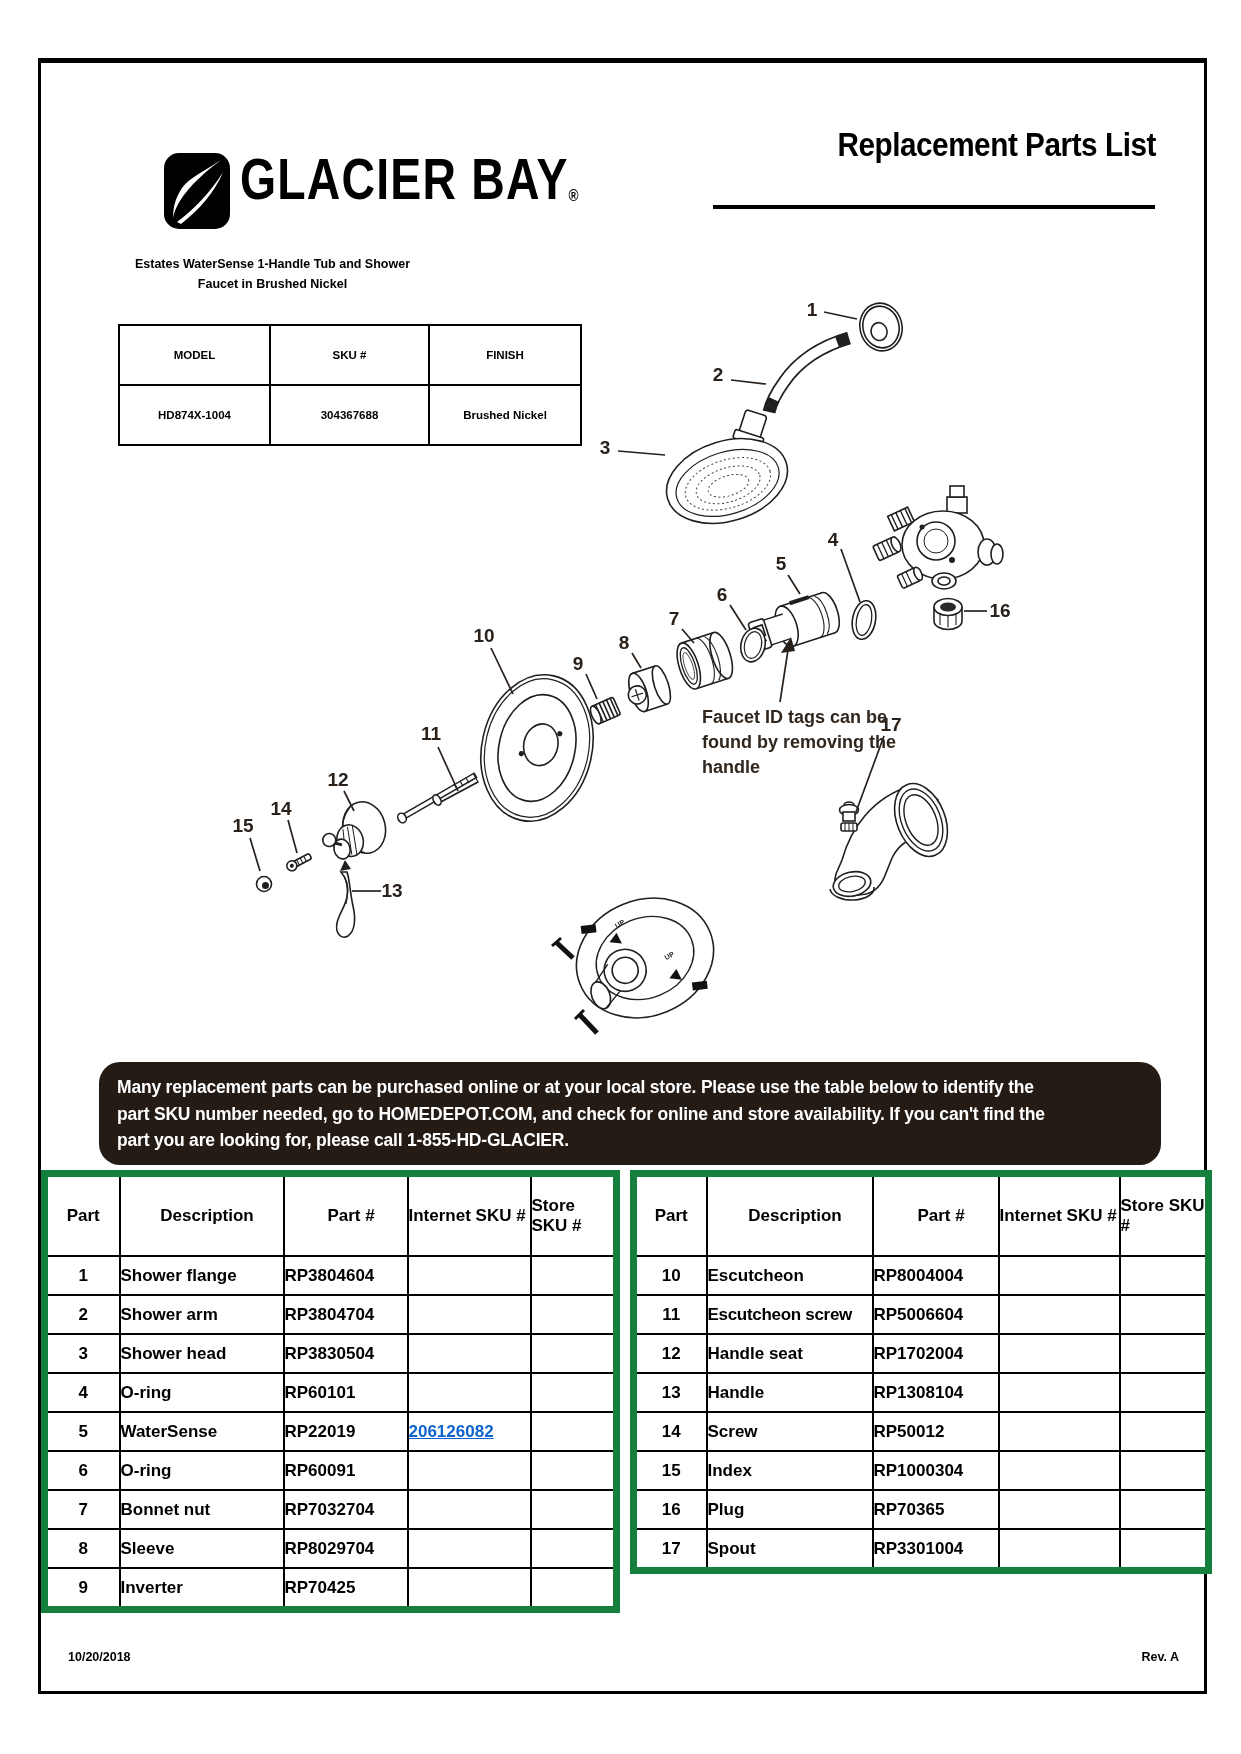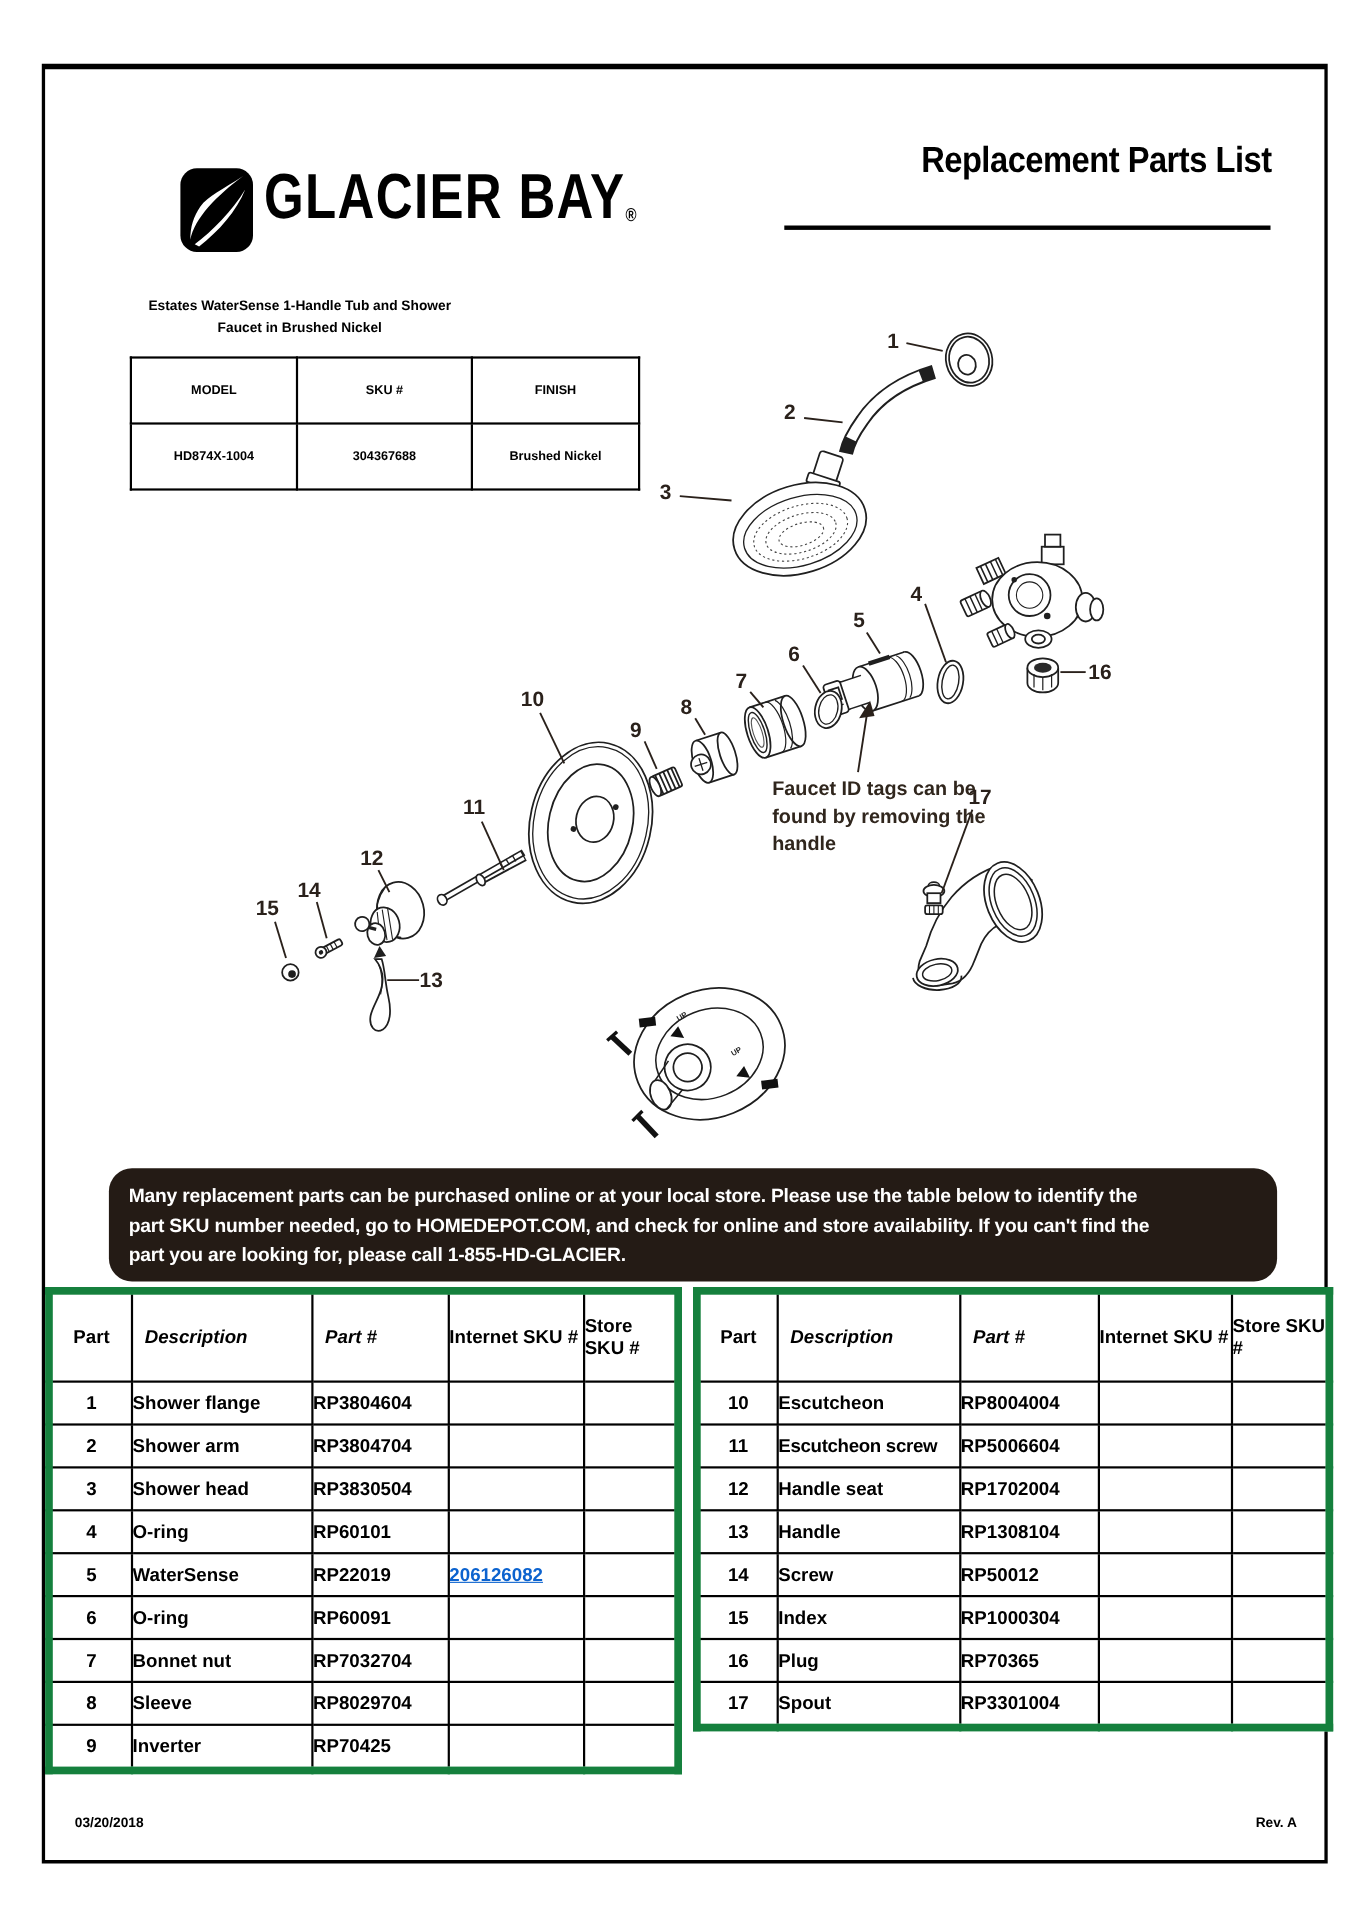--- a/index.html
+++ b/index.html
@@ -4,21 +4,21 @@
 <style>
   html,body{margin:0;padding:0;background:#fff;}
   body{width:1241px;height:1754px;position:relative;font-family:"Liberation Sans",sans-serif;color:#000;}
   .page-border{position:absolute;left:38px;top:58px;width:1169px;height:1636px;border:3px solid #000;border-top-width:5px;box-sizing:border-box;}
   
   .logo-icon{position:absolute;left:163px;top:148px;}
   .wordmark{position:absolute;left:240px;top:150px;font-size:58px;font-weight:bold;letter-spacing:1.5px;transform:scaleX(.8);transform-origin:left top;white-space:nowrap;line-height:1;}
   .wordmark .reg{font-size:17px;position:relative;top:-4px;vertical-align:bottom;}
   .doc-title{position:absolute;right:85px;top:126px;font-size:33px;font-weight:bold;letter-spacing:-.5px;transform:scaleX(.9);transform-origin:right top;white-space:nowrap;}
   .title-rule{position:absolute;left:713px;top:205px;width:442px;height:4px;background:#000;}
-  .subtitle{position:absolute;left:100px;top:268px;width:345px;text-align:center;font-size:12.5px;font-weight:bold;line-height:20px;}
+  .subtitle{position:absolute;left:100px;top:254px;width:345px;text-align:center;font-size:12.5px;font-weight:bold;line-height:20px;}
   
   .model-table{position:absolute;left:118px;top:324px;border-collapse:collapse;table-layout:fixed;}
   .model-table td,.model-table th{border:2px solid #000;height:26px;text-align:center;font-size:11.5px;font-weight:bold;padding:16px;}
   .mc1{width:117px}.mc2{width:125px}.mc3{width:118px}
   
   .diagram{position:absolute;left:38px;top:56px;pointer-events:none;}
   .p{fill:#fff;stroke:#1f1f1f;stroke-width:1.6;}
   .ld{stroke:#2a211b;stroke-width:1.7;fill:none;}
   text.num{font:bold 19px "Liberation Sans",sans-serif;fill:#2a211b;stroke:none;text-anchor:middle;}
   text.note{font:bold 18px "Liberation Sans",sans-serif;fill:#30261d;stroke:none;}
@@ -31,21 +31,21 @@
   .parts-table th,.parts-table td{border:2px solid #000;font-size:17px;font-weight:bold;padding:0;overflow:hidden;}
   .parts-table{border:7px solid #15803d;}
   .parts-table th{height:78px;}
   .parts-table td{height:37px;}
   .left-table{left:41px;}
   .right-table{left:630px;}
   .col-part{text-align:center;}
   .col-desc{text-align:left;padding-left:14px;}
   .col-pn{text-align:left;padding-left:8px;}
   .col-isku,.col-ssku{text-align:left;padding-left:8px;}
-  th.col-desc,th.col-pn{text-align:left;padding-left:11px;font-style:italic;}
+  th.col-desc,th.col-pn{text-align:center;padding-left:11px;}
   td.condensed{font-size:17px;letter-spacing:-.3px;}
   .link{color:var(--link,#0c63cf);text-decoration:underline;cursor:pointer;}
   .lt-c1{width:75px}.lt-c2{width:164px}.lt-c3{width:124px}.lt-c4{width:123px}.lt-c5{width:86px}
   .rt-c1{width:73px}.rt-c2{width:166px}.rt-c3{width:126px}.rt-c4{width:121px}.rt-c5{width:89px}
   
   .footer-date{position:absolute;left:68px;top:1650px;font-size:12.5px;font-weight:bold;}
   .footer-rev{position:absolute;right:62px;top:1650px;font-size:12.5px;font-weight:bold;}
 </style>
 </head>
 <body>
@@ -488,14 +488,14 @@
       <tr>
         <td class="col-part">17</td>
         <td class="col-desc">Spout</td>
         <td class="col-pn">RP3301004</td>
         <td class="col-isku"></td>
         <td class="col-ssku"></td>
       </tr>
     </tbody>
 </table>
 
-<div class="footer-date">03/20/2018</div>
+<div class="footer-date">10/20/2018</div>
 <div class="footer-rev">Rev. A</div>
 
 </body></html>

